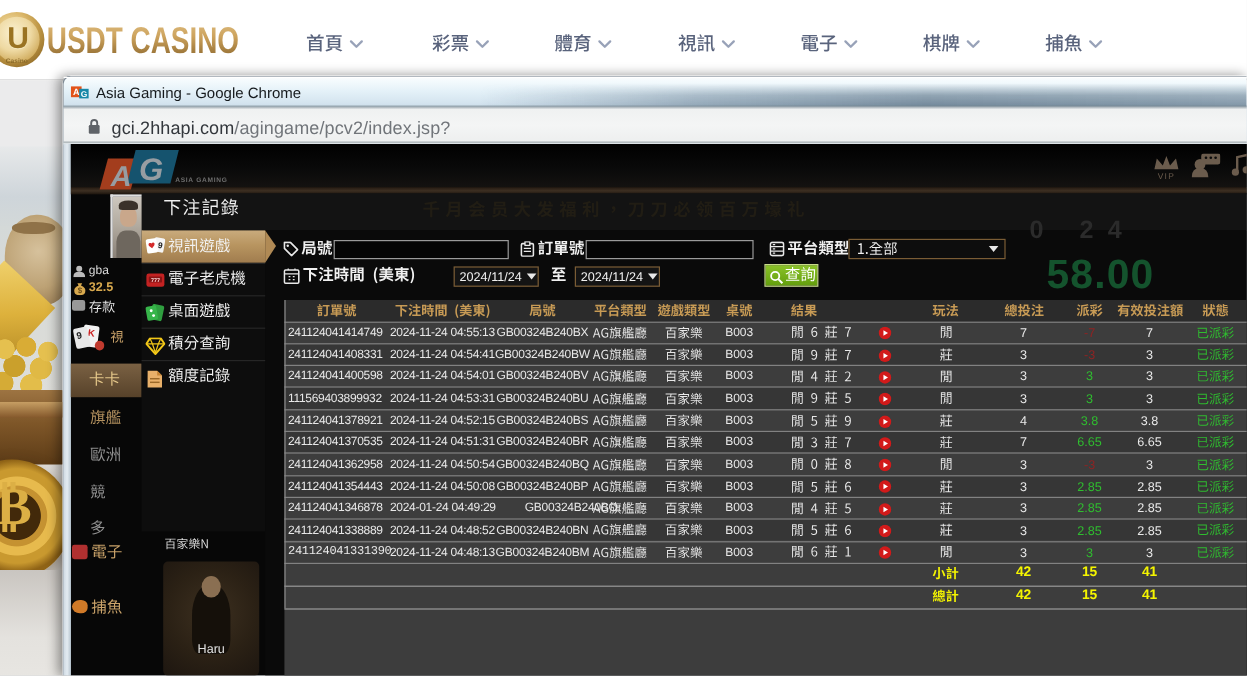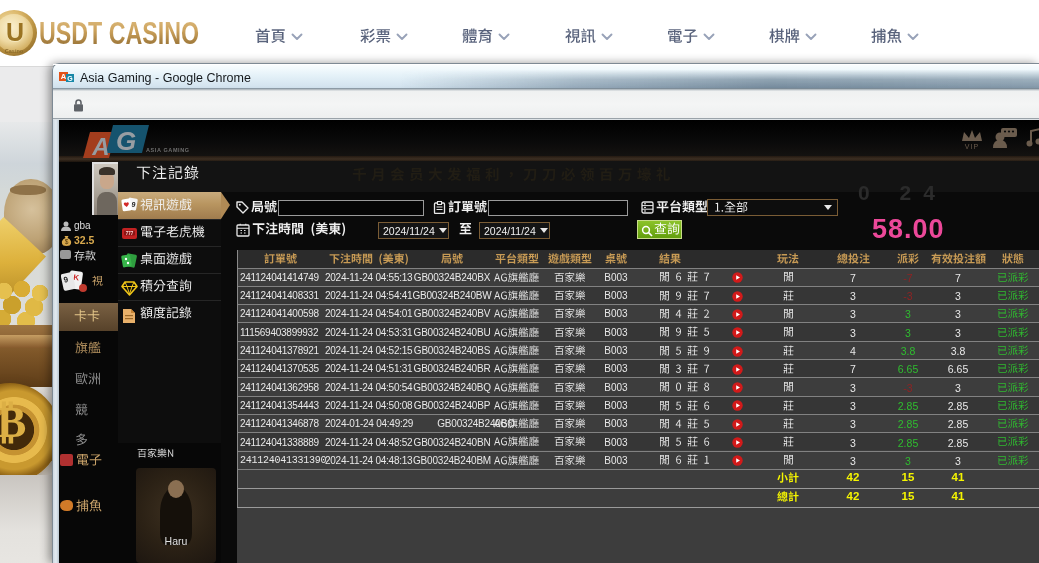--- a/index.html
+++ b/index.html
@@ -282,20 +282,21 @@
     <div style="position:absolute;left:53px;top:89px;width:986px;height:31px;z-index:6;
 background:linear-gradient(180deg,#a5afb5 0,#c2c9ce 1px,#eff1f1 2px,#f4f5f5 50%,#eceeee 100%);"></div>
     <div style="position:absolute;left:53px;top:118px;width:986px;height:1px;background:#9aa3a9;z-index:6"></div>
     <div style="position:absolute;left:53px;top:119px;width:986px;height:1.5px;background:#dde3e7;z-index:6"></div>
     <div style="position:absolute;left:73px;top:99px;z-index:7;line-height:0">
 <svg width="11" height="13" viewBox="0 0 11 13">
 <rect x="1" y="5.2" width="9" height="7.3" rx="1" fill="#5f6368"></rect>
 <path d="M3 5.5 V3.6 a2.5 2.6 0 0 1 5 0 V5.5" fill="none" stroke="#5f6368" stroke-width="1.6"></path>
 </svg>
     </div>
+    <div style="position:absolute;top:106.5px;z-index:30;left:93px;transform:translate(0,-50%);font-family:'Liberation Sans',sans-serif;font-size:15px;font-weight:400;color:#33373c;letter-spacing:0.1px;white-space:nowrap;line-height:1">gci.2hhapi.com<span style="color:#71757a">/agingame/pcv2/index.jsp?</span></div>
     <div style="position:absolute;left:59px;top:120px;width:980px;height:443px;background:#070707;z-index:6;overflow:hidden"></div>
     <div style="position:absolute;left:53px;top:120px;width:6px;height:443px;background:linear-gradient(90deg,#cfd9e2,#e3ebf1 50%,#b9c6d0);z-index:6"></div>
     <div style="position:absolute;left:59px;top:120px;width:980px;height:36px;background:linear-gradient(180deg,#000 0%,#0a0a0a 60%,#141210 100%);z-index:7"></div>
     <div style="position:absolute;left:59px;top:156px;width:980px;height:6px;background:linear-gradient(180deg,#241a12,#3d2f22 50%,#1c140d);z-index:7"></div>
     <div style="position:absolute;left:76px;top:123px;z-index:7;line-height:0">
 <svg width="76" height="36" viewBox="0 0 76 36">
 <polygon points="14,9 40,9 33,35 7,35" fill="#a33d1d"></polygon>
 <polygon points="37,2 73,2 66,30 30,30" fill="#15536e"></polygon>
 <text x="25" y="32" font-family="Liberation Sans" font-size="24" font-weight="700" font-style="italic" fill="#979da2" text-anchor="middle">A</text>
 <text x="50" y="27" font-family="Liberation Sans" font-size="26" font-weight="700" font-style="italic" fill="#979da2" text-anchor="middle">G</text>
@@ -471,21 +472,21 @@
           <use href="#g5fc5B" x="14414"></use>
           <use href="#g9886B" x="15724"></use>
           <use href="#g767eB" x="17034"></use>
           <use href="#g4e07B" x="18345"></use>
           <use href="#g58d5B" x="19655"></use>
           <use href="#g793cB" x="20966"></use>
         </g>
       </svg>
     </div>
     <div style="position:absolute;top:192px;z-index:9;left:858px;transform:translate(0,-50%);font-family:'Liberation Sans',sans-serif;font-size:21px;font-weight:700;color:#2b2b2b;letter-spacing:12px;white-space:nowrap;line-height:1">0 24</div>
-    <div style="position:absolute;top:229px;z-index:9;left:872px;transform:translate(0,-50%);font-family:'Liberation Sans',sans-serif;font-size:27px;font-weight:700;color:#ec4899;letter-spacing:1px;white-space:nowrap;line-height:1">58.00</div>
+    <div style="position:absolute;top:229px;z-index:9;left:872px;transform:translate(0,-50%);font-family:'Liberation Sans',sans-serif;font-size:34px;font-weight:700;color:#14532d;letter-spacing:1px;white-space:nowrap;line-height:1">58.00</div>
     <div style="position:absolute;left:118px;top:192px;width:103px;height:27px;z-index:9;
 background:linear-gradient(180deg,#c9ab7d 0%,#b89560 45%,#a07c4e 100%)"></div>
 <div style="position:absolute;left:221px;top:192px;z-index:9;width:0;height:0;
 border-top:13px solid transparent;border-bottom:14px solid transparent;border-left:9px solid #b08a55"></div>
     <div style="position:absolute;left:140.0px;top:197.8px;z-index:10;line-height:0">
       <svg width="52.0" height="15.3" viewBox="0 0 4000 1180" style="overflow:visible">
         <g transform="translate(0,880) scale(1,-1)" fill="#f2f2f2">
           <use href="#g8996R" x="0"></use>
           <use href="#g8a0aR" x="1000"></use>
           <use href="#g904aR" x="2000"></use>

